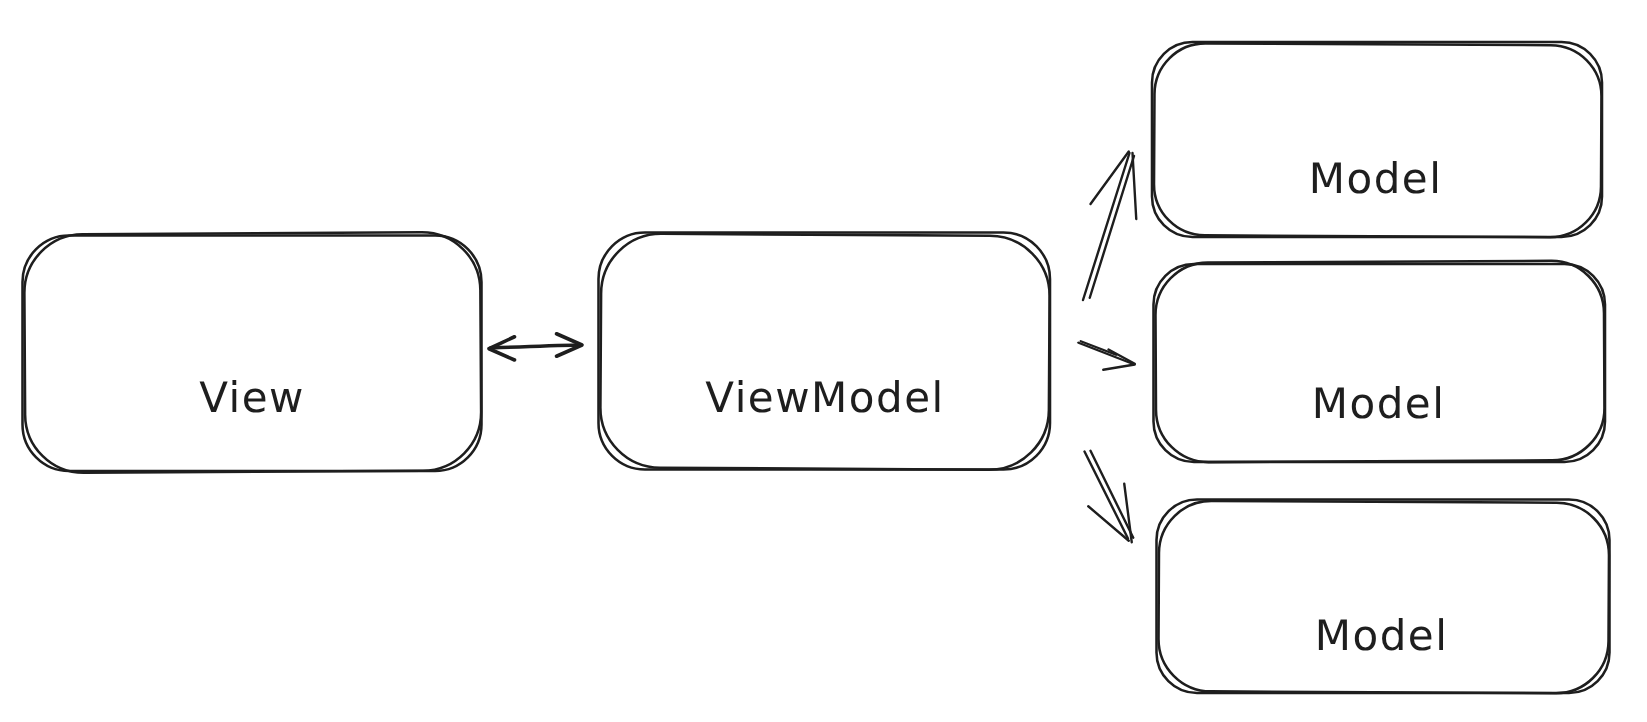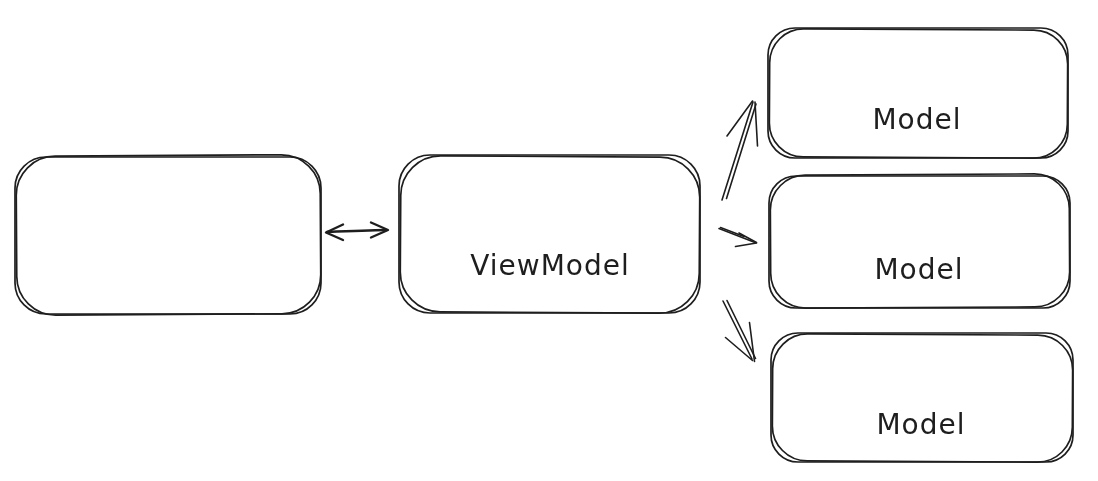--- a/index.html
+++ b/index.html
@@ -102,18 +102,19 @@
     </g>
 
     <g>
       <path class="sketch arrow-thin" d="M723 301 L752 359"></path>
       <path class="sketch arrow-thin" d="M727 300.5 L755.5 358.5"></path>
       <path class="sketch arrow-thin" d="M752.5 360.5 L725.5 337.5"></path>
       <path class="sketch arrow-thin" d="M754.5 361.5 L749.5 322.5"></path>
     </g>
   </svg>
 
+  <div class="node-label lbl-view">View</div>
   <div class="node-label lbl-viewmodel">ViewModel</div>
   <div class="node-label lbl-model-1">Model</div>
   <div class="node-label lbl-model-2">Model</div>
   <div class="node-label lbl-model-3">Model</div>
 
 </div>
 
 </body></html>

